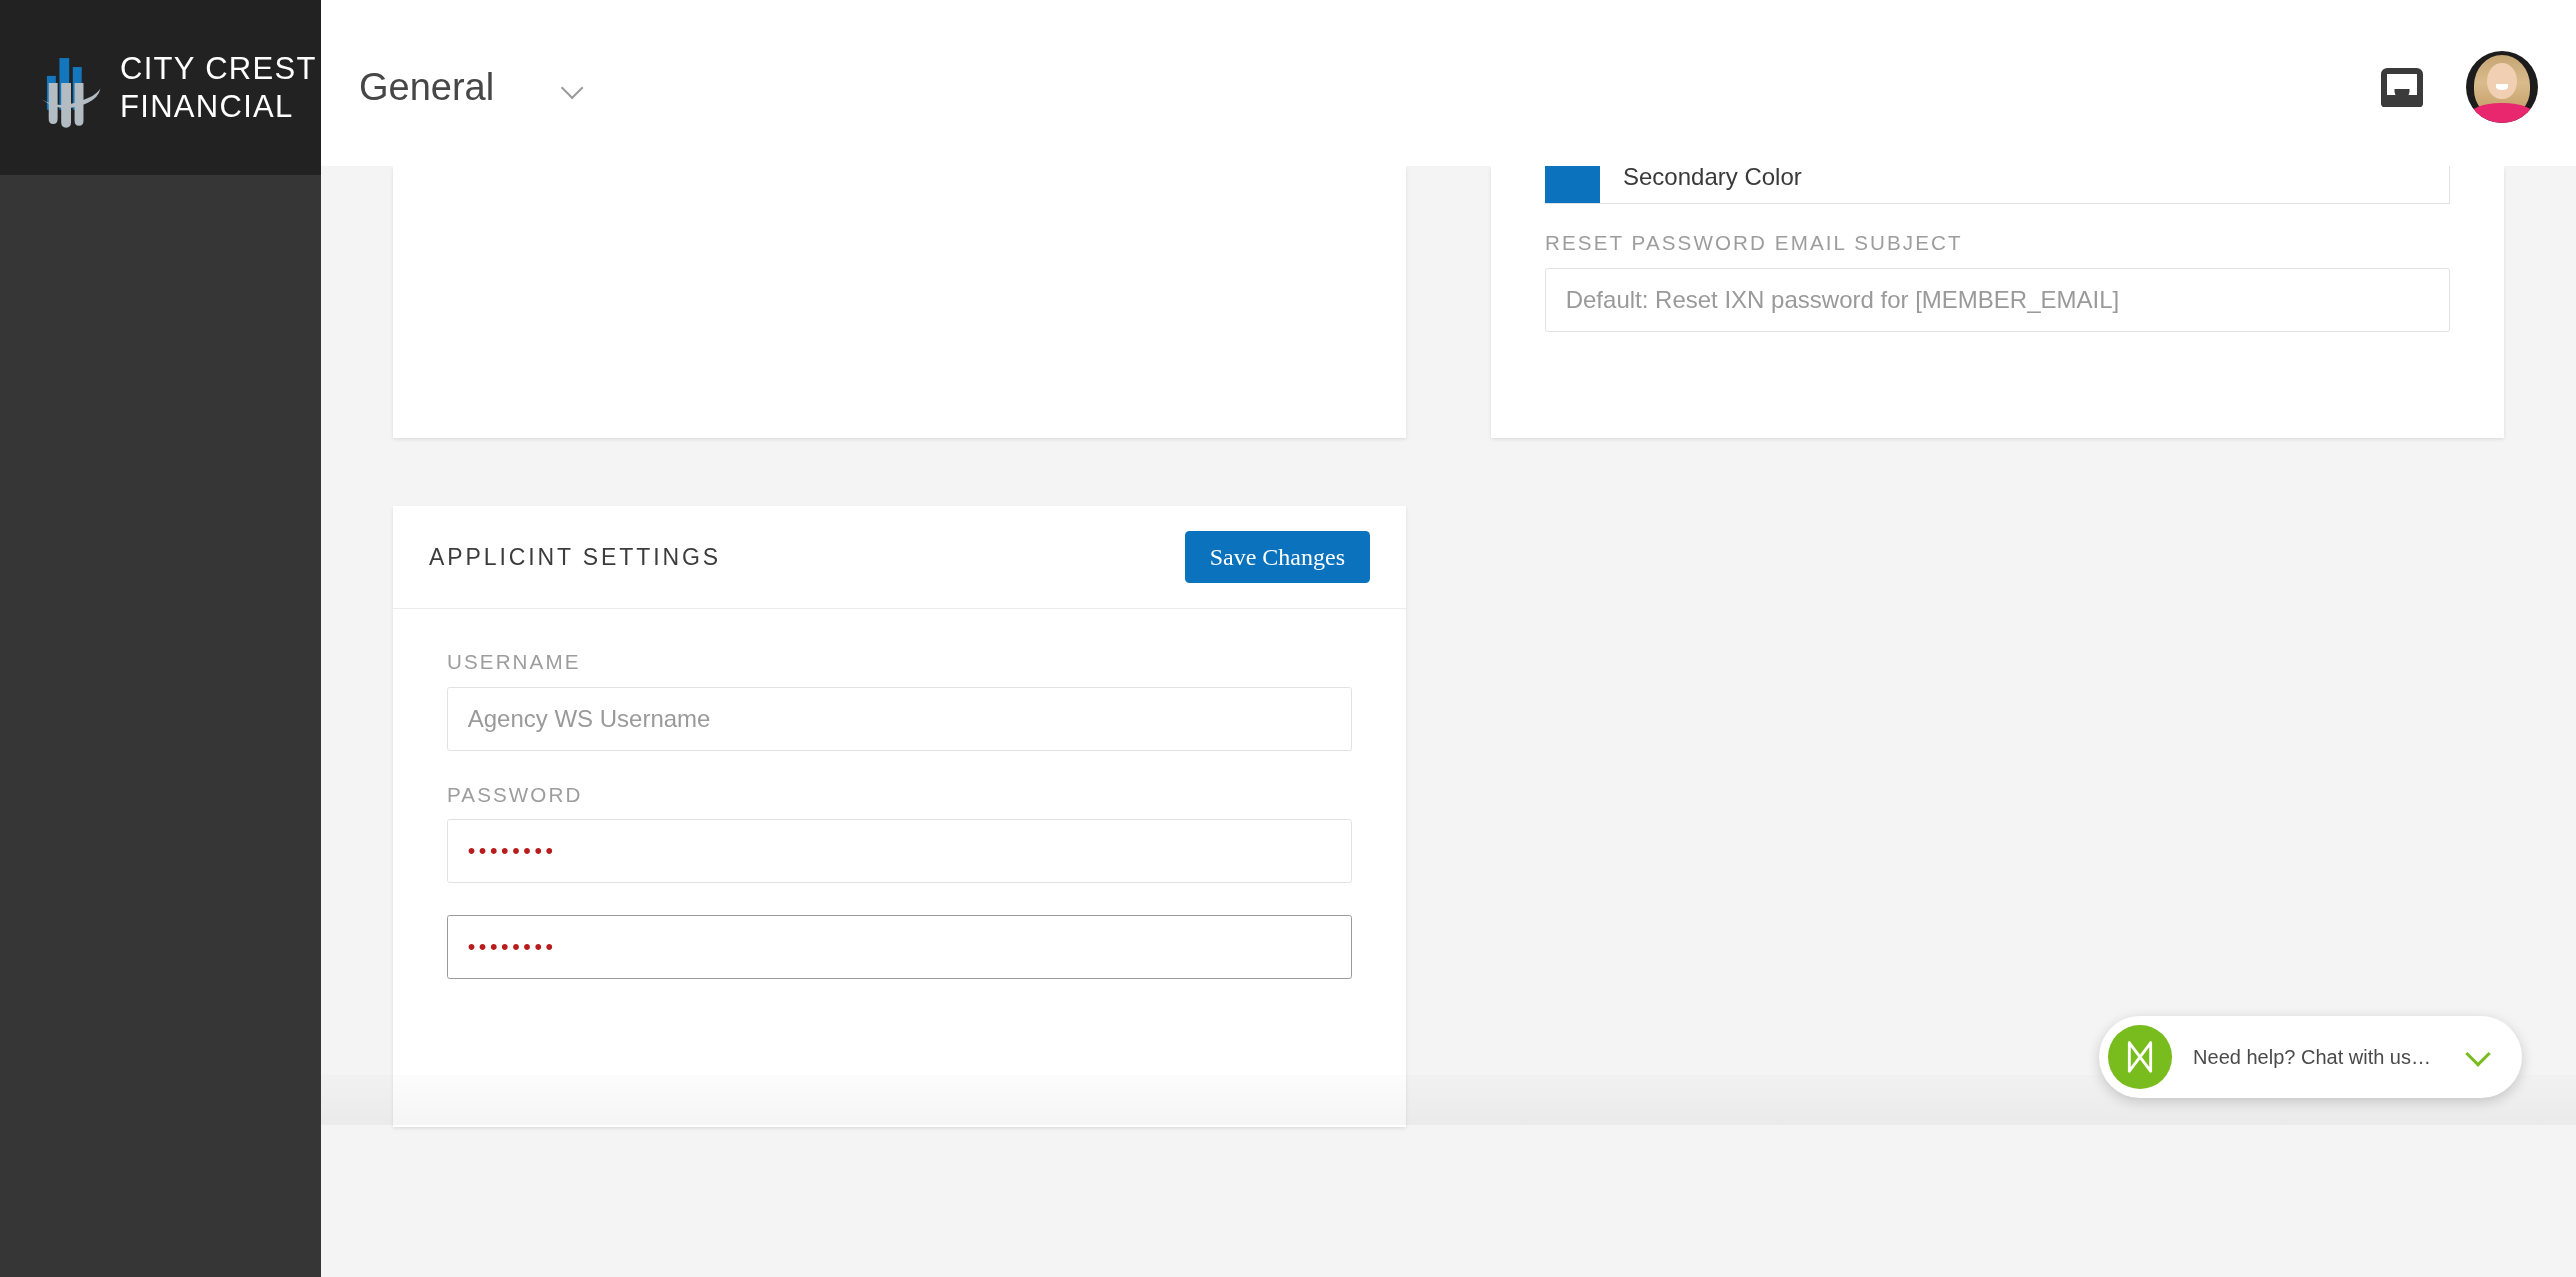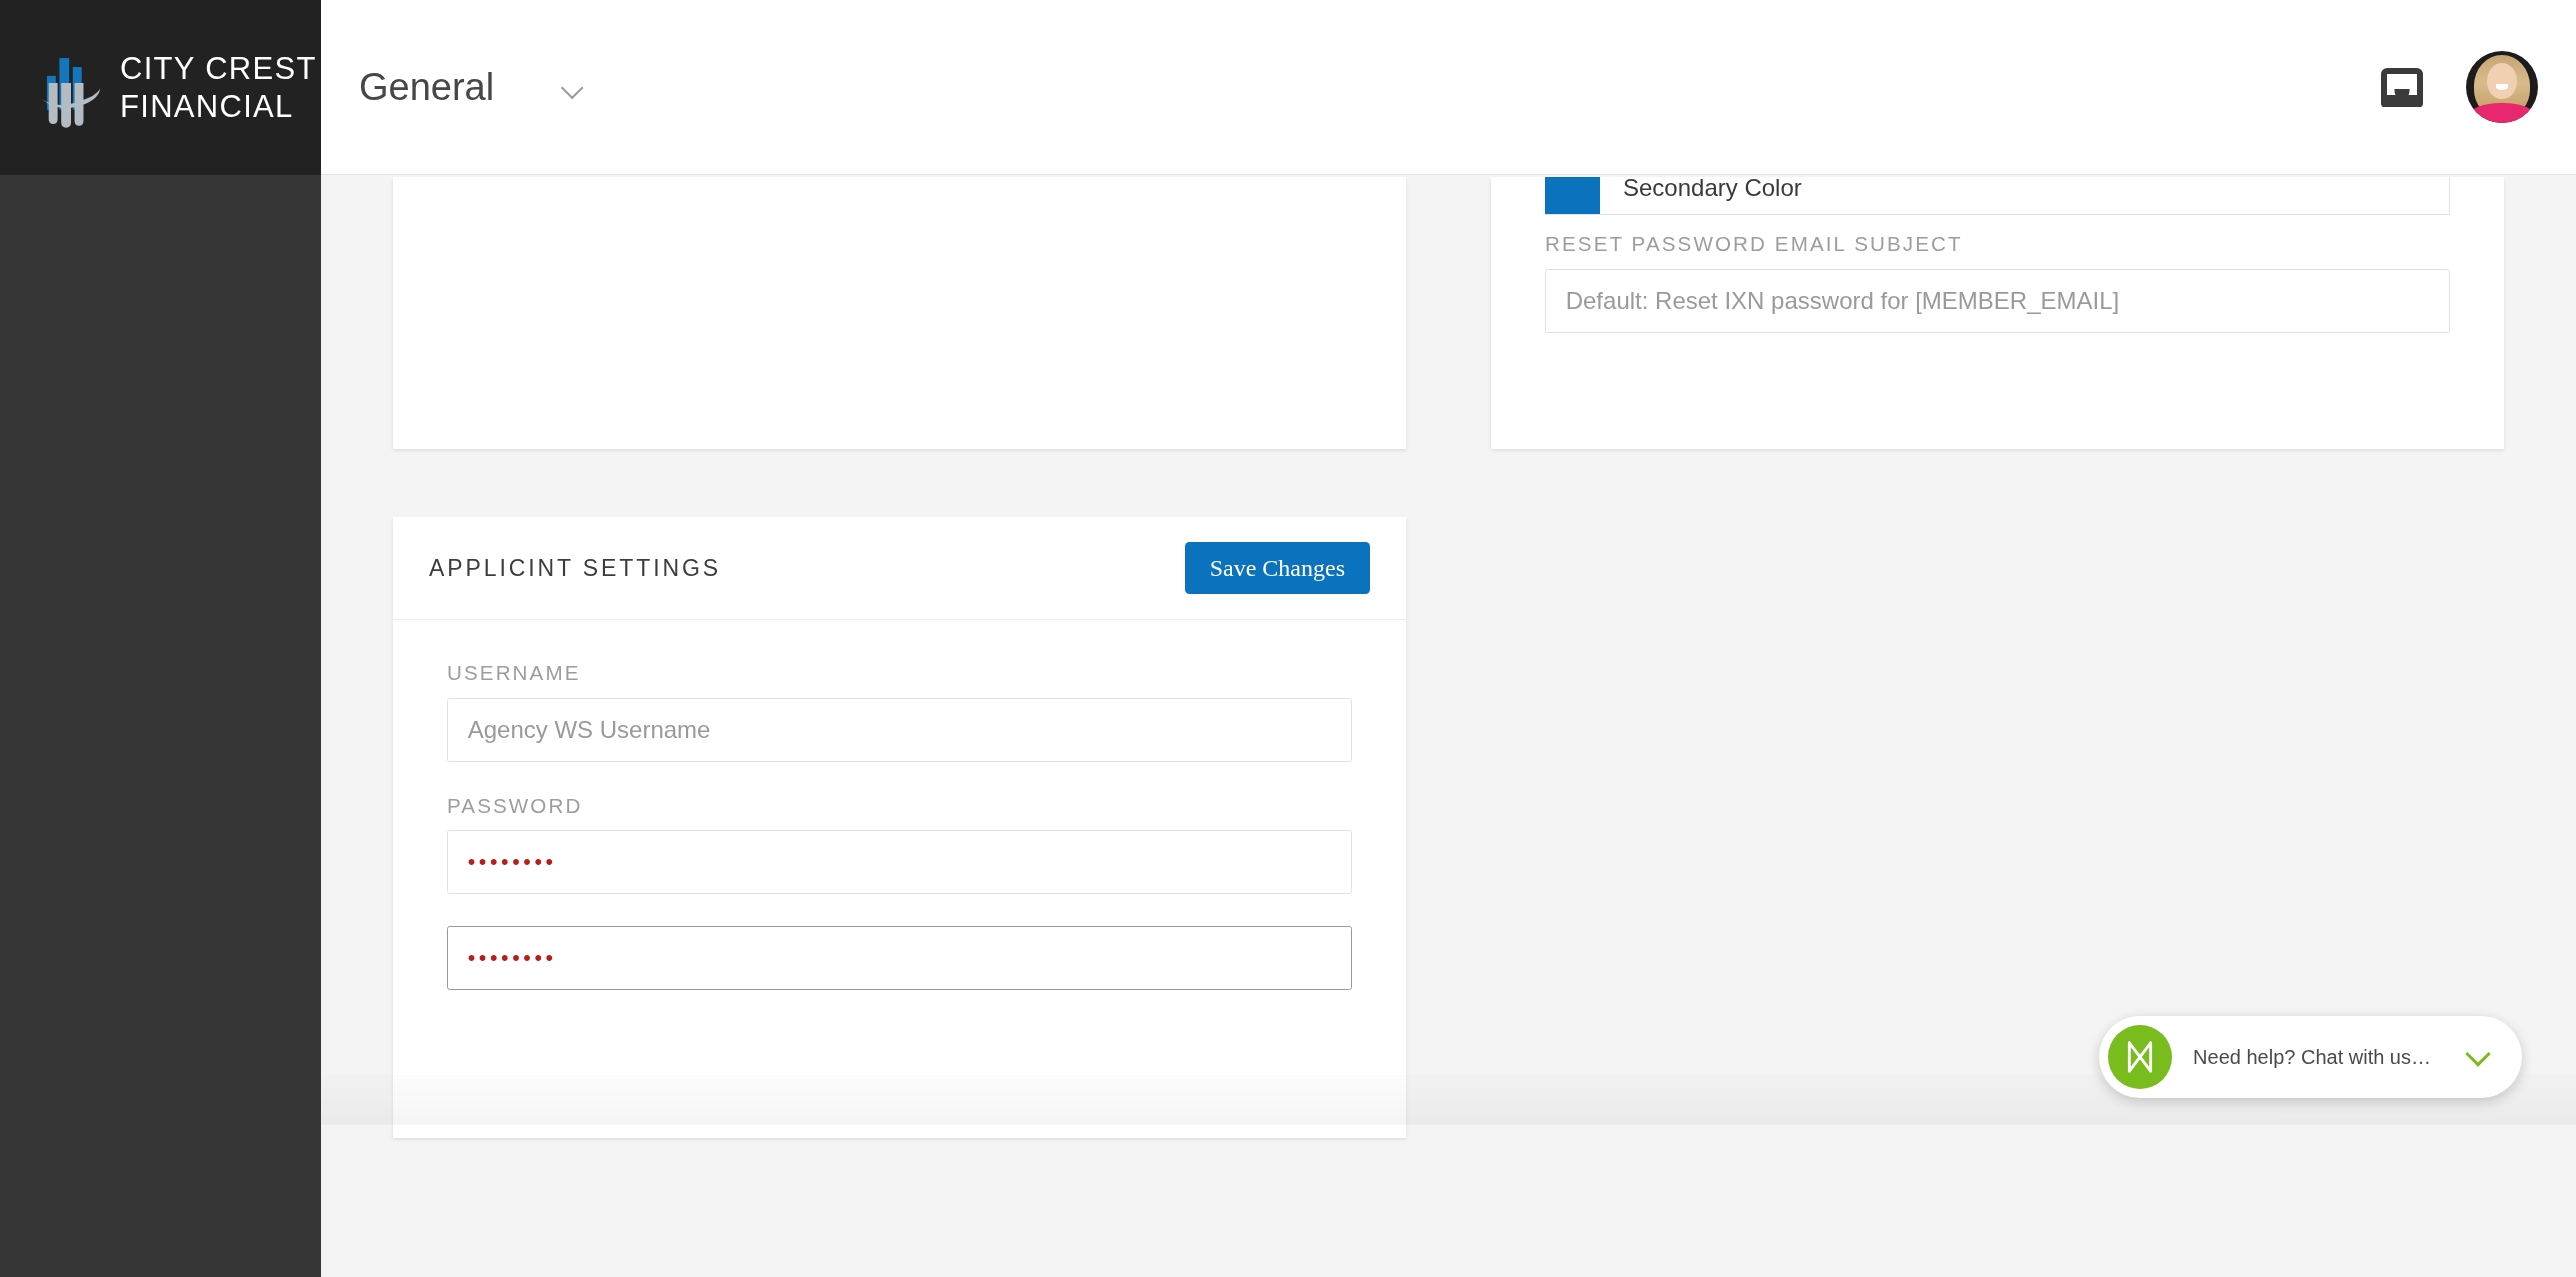--- a/index.html
+++ b/index.html
@@ -139,21 +139,21 @@
   .avatar .smile {
     position: absolute;
     left: 41%; top: 46%;
     width: 18%; height: 8%;
     background: #ffffff;
     border-radius: 0 0 60% 60%;
   }
 
   
   .main {
-    position: absolute; left: 321px; top: 177px;
+    position: absolute; left: 321px; top: 166px;
     width: 2255px; height: 1100px;
     background: #f4f4f4;
     overflow: hidden;
   }
 
   .card {
     position: absolute;
     background: #ffffff;
     box-shadow: 0 1.8px 3.6px rgba(0,0,0,0.10);
   }
@@ -341,21 +341,21 @@
   <main class="main">
 
     <section class="card card-left-top"></section>
 
     <section class="card card-right-top">
       <div class="right-body">
         <div class="color-row">
           <span class="color-swatch"></span>
           <span class="color-label">Secondary Color</span>
         </div>
-        <div class="field" style="margin-top:17px;">
+        <div class="field" style="margin-top:27px;">
           <label class="field-label">RESET PASSWORD EMAIL SUBJECT</label>
           <input class="field-input" type="text" placeholder="Default: Reset IXN password for [MEMBER_EMAIL]" style="">
         </div>
       </div>
     </section>
 
     <section class="card card-applicint">
       <div class="card-head">
         <span class="card-head-title">APPLICINT SETTINGS</span>
         <button class="btn-primary">Save Changes</button>

